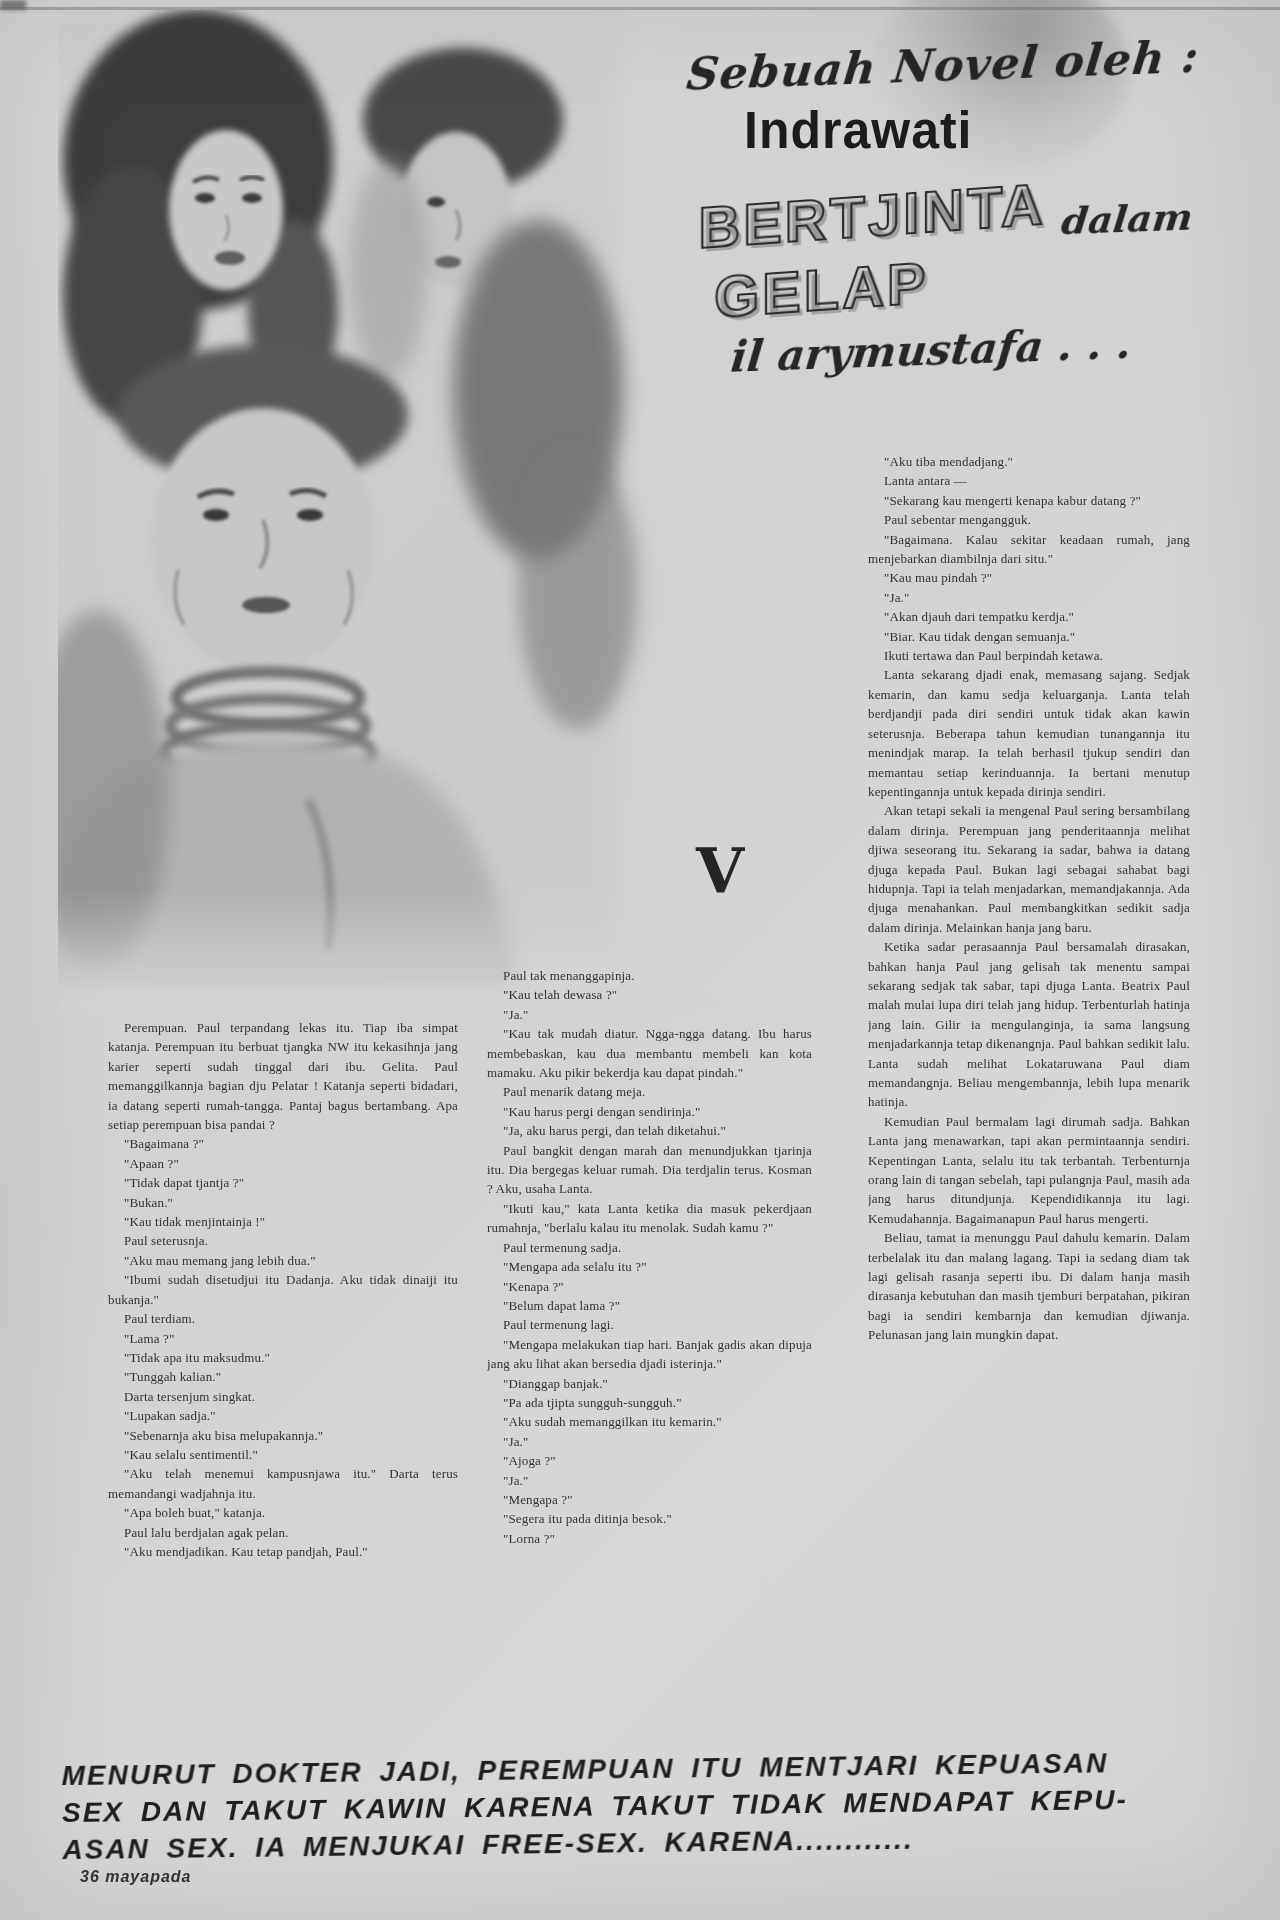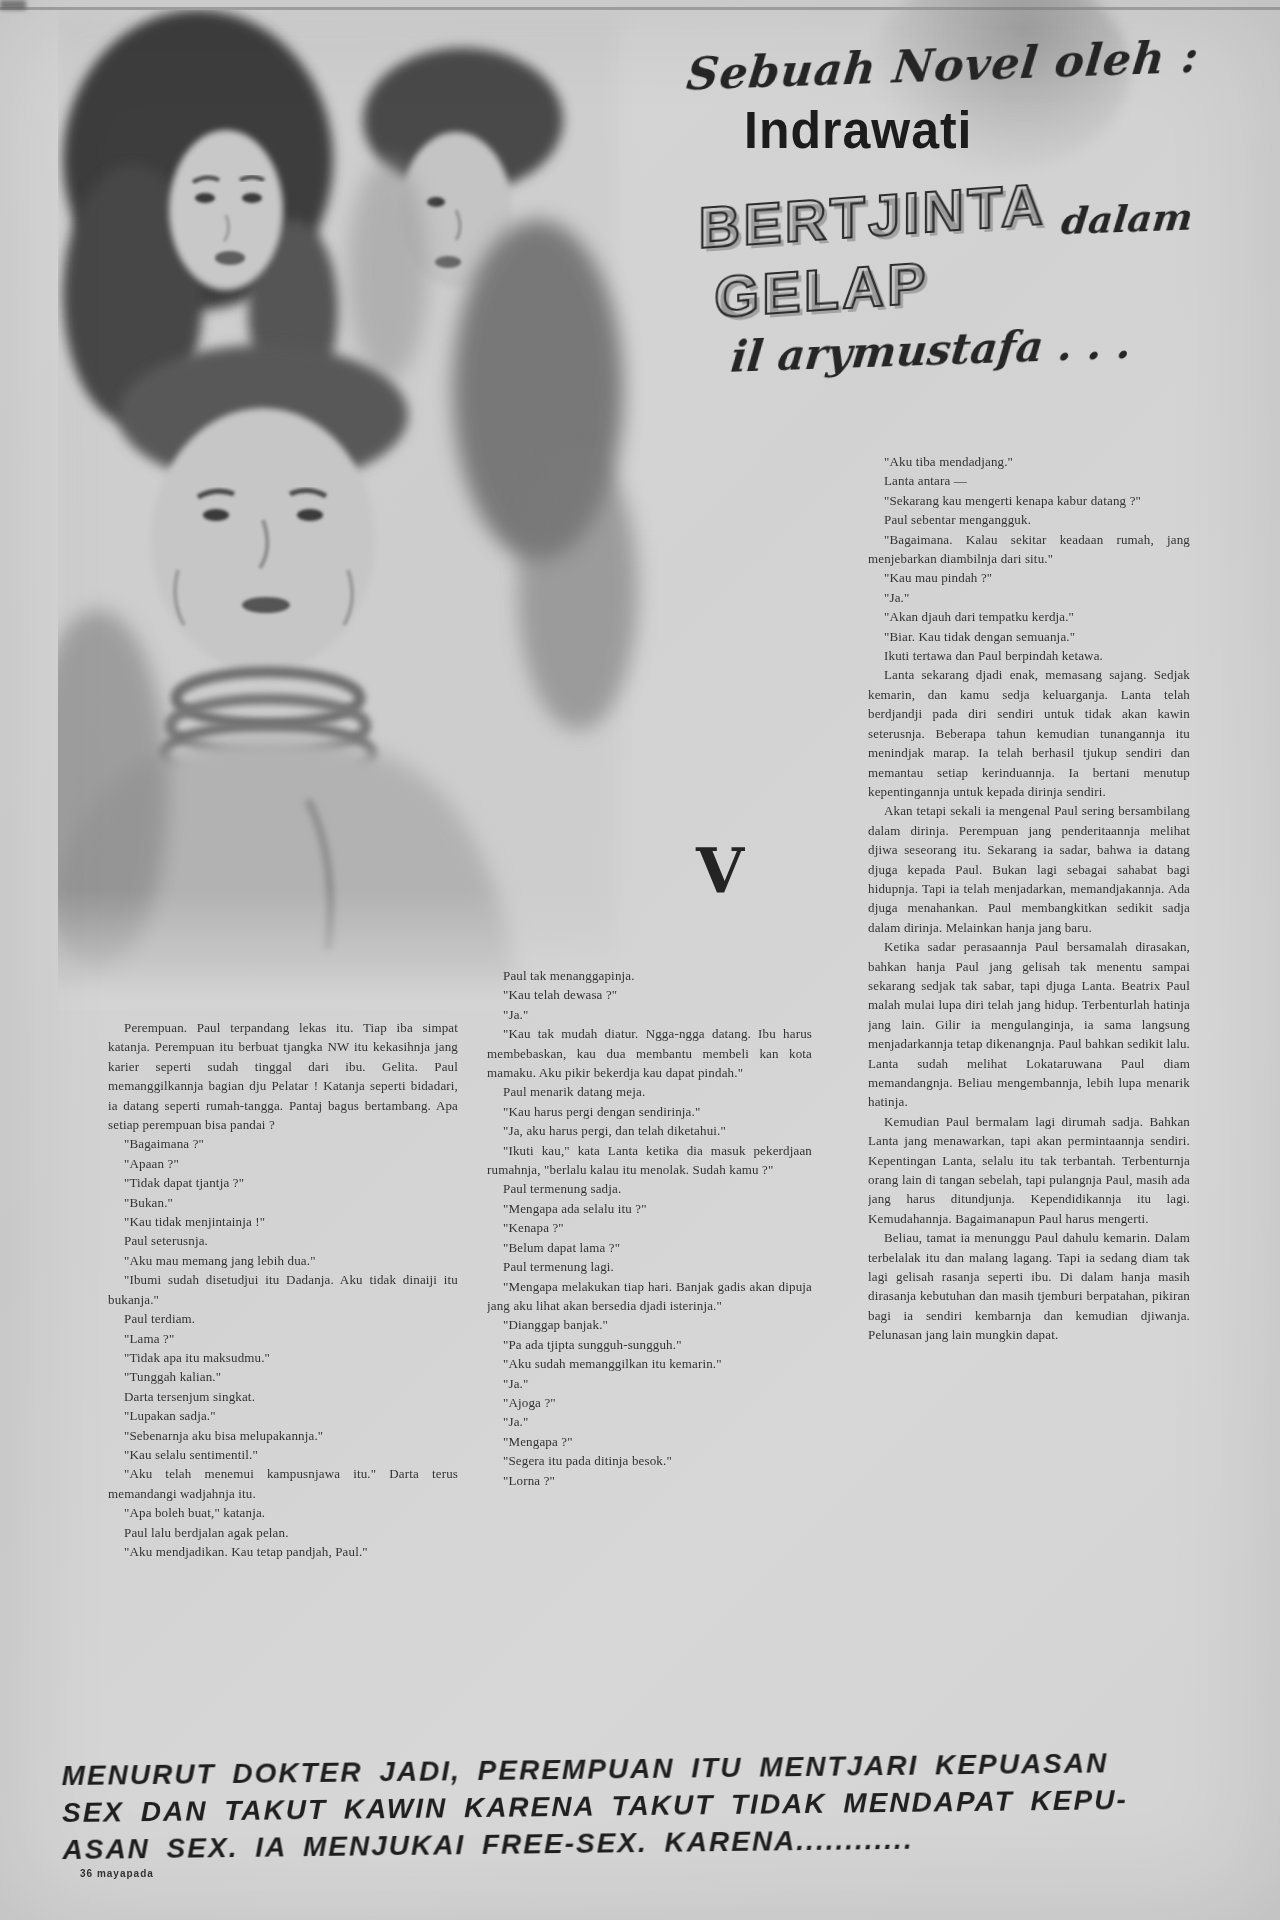--- a/index.html
+++ b/index.html
@@ -41,21 +41,21 @@
   .col-middle{left:487px;top:966px;width:325px;height:718px;}
   .col-right{left:868px;top:452px;width:322px;height:1292px;}
   .col p{margin:0;text-indent:16px;}
   
   .caption{position:absolute;left:62px;top:1750px;width:1160px;transform:rotate(-.7deg);
     font-family:"Liberation Sans", sans-serif;font-style:italic;font-weight:bold;
     font-size:28px;line-height:37px;letter-spacing:2px;word-spacing:7px;color:#1f1f1f;
     filter:blur(.45px);}
   
   .footer{position:absolute;left:80px;top:1868px;font-family:"Liberation Sans", sans-serif;
-    font-weight:bold;font-size:10px;color:#333;filter:blur(.5px);letter-spacing:1px;}
+    font-weight:bold;font-size:16px;color:#333;filter:blur(.5px);letter-spacing:1px;font-style:italic;}
 </style>
 </head>
 <body>
 
 <div class="page">
   <div class="toprule"></div>
   <div class="corner-mark"></div>
   <div class="tr-blob"></div>
 
   <svg class="illo" width="660" height="1000" viewBox="0 0 660 1000">
@@ -160,20 +160,21 @@
       <p>"Aku mendjadikan. Kau tetap pandjah, Paul."</p>
     </div>
   <div class="col col-middle">
       <p>Paul tak menanggapinja.</p>
       <p>"Kau telah dewasa ?"</p>
       <p>"Ja."</p>
       <p>"Kau tak mudah diatur. Ngga-ngga datang. Ibu harus membebaskan, kau dua membantu membeli kan kota mamaku. Aku pikir bekerdja kau dapat pindah."</p>
       <p>Paul menarik datang meja.</p>
       <p>"Kau harus pergi dengan sendirinja."</p>
       <p>"Ja, aku harus pergi, dan telah diketahui."</p>
+      <p>Paul bangkit dengan marah dan menundjukkan tjarinja itu. Dia bergegas keluar rumah. Dia terdjalin terus. Kosman ? Aku, usaha Lanta.</p>
       <p>"Ikuti kau," kata Lanta ketika dia masuk pekerdjaan rumahnja, "berlalu kalau itu menolak. Sudah kamu ?"</p>
       <p>Paul termenung sadja.</p>
       <p>"Mengapa ada selalu itu ?"</p>
       <p>"Kenapa ?"</p>
       <p>"Belum dapat lama ?"</p>
       <p>Paul termenung lagi.</p>
       <p>"Mengapa melakukan tiap hari. Banjak gadis akan dipuja jang aku lihat akan bersedia djadi isterinja."</p>
       <p>"Dianggap banjak."</p>
       <p>"Pa ada tjipta sungguh-sungguh."</p>
       <p>"Aku sudah memanggilkan itu kemarin."</p>

